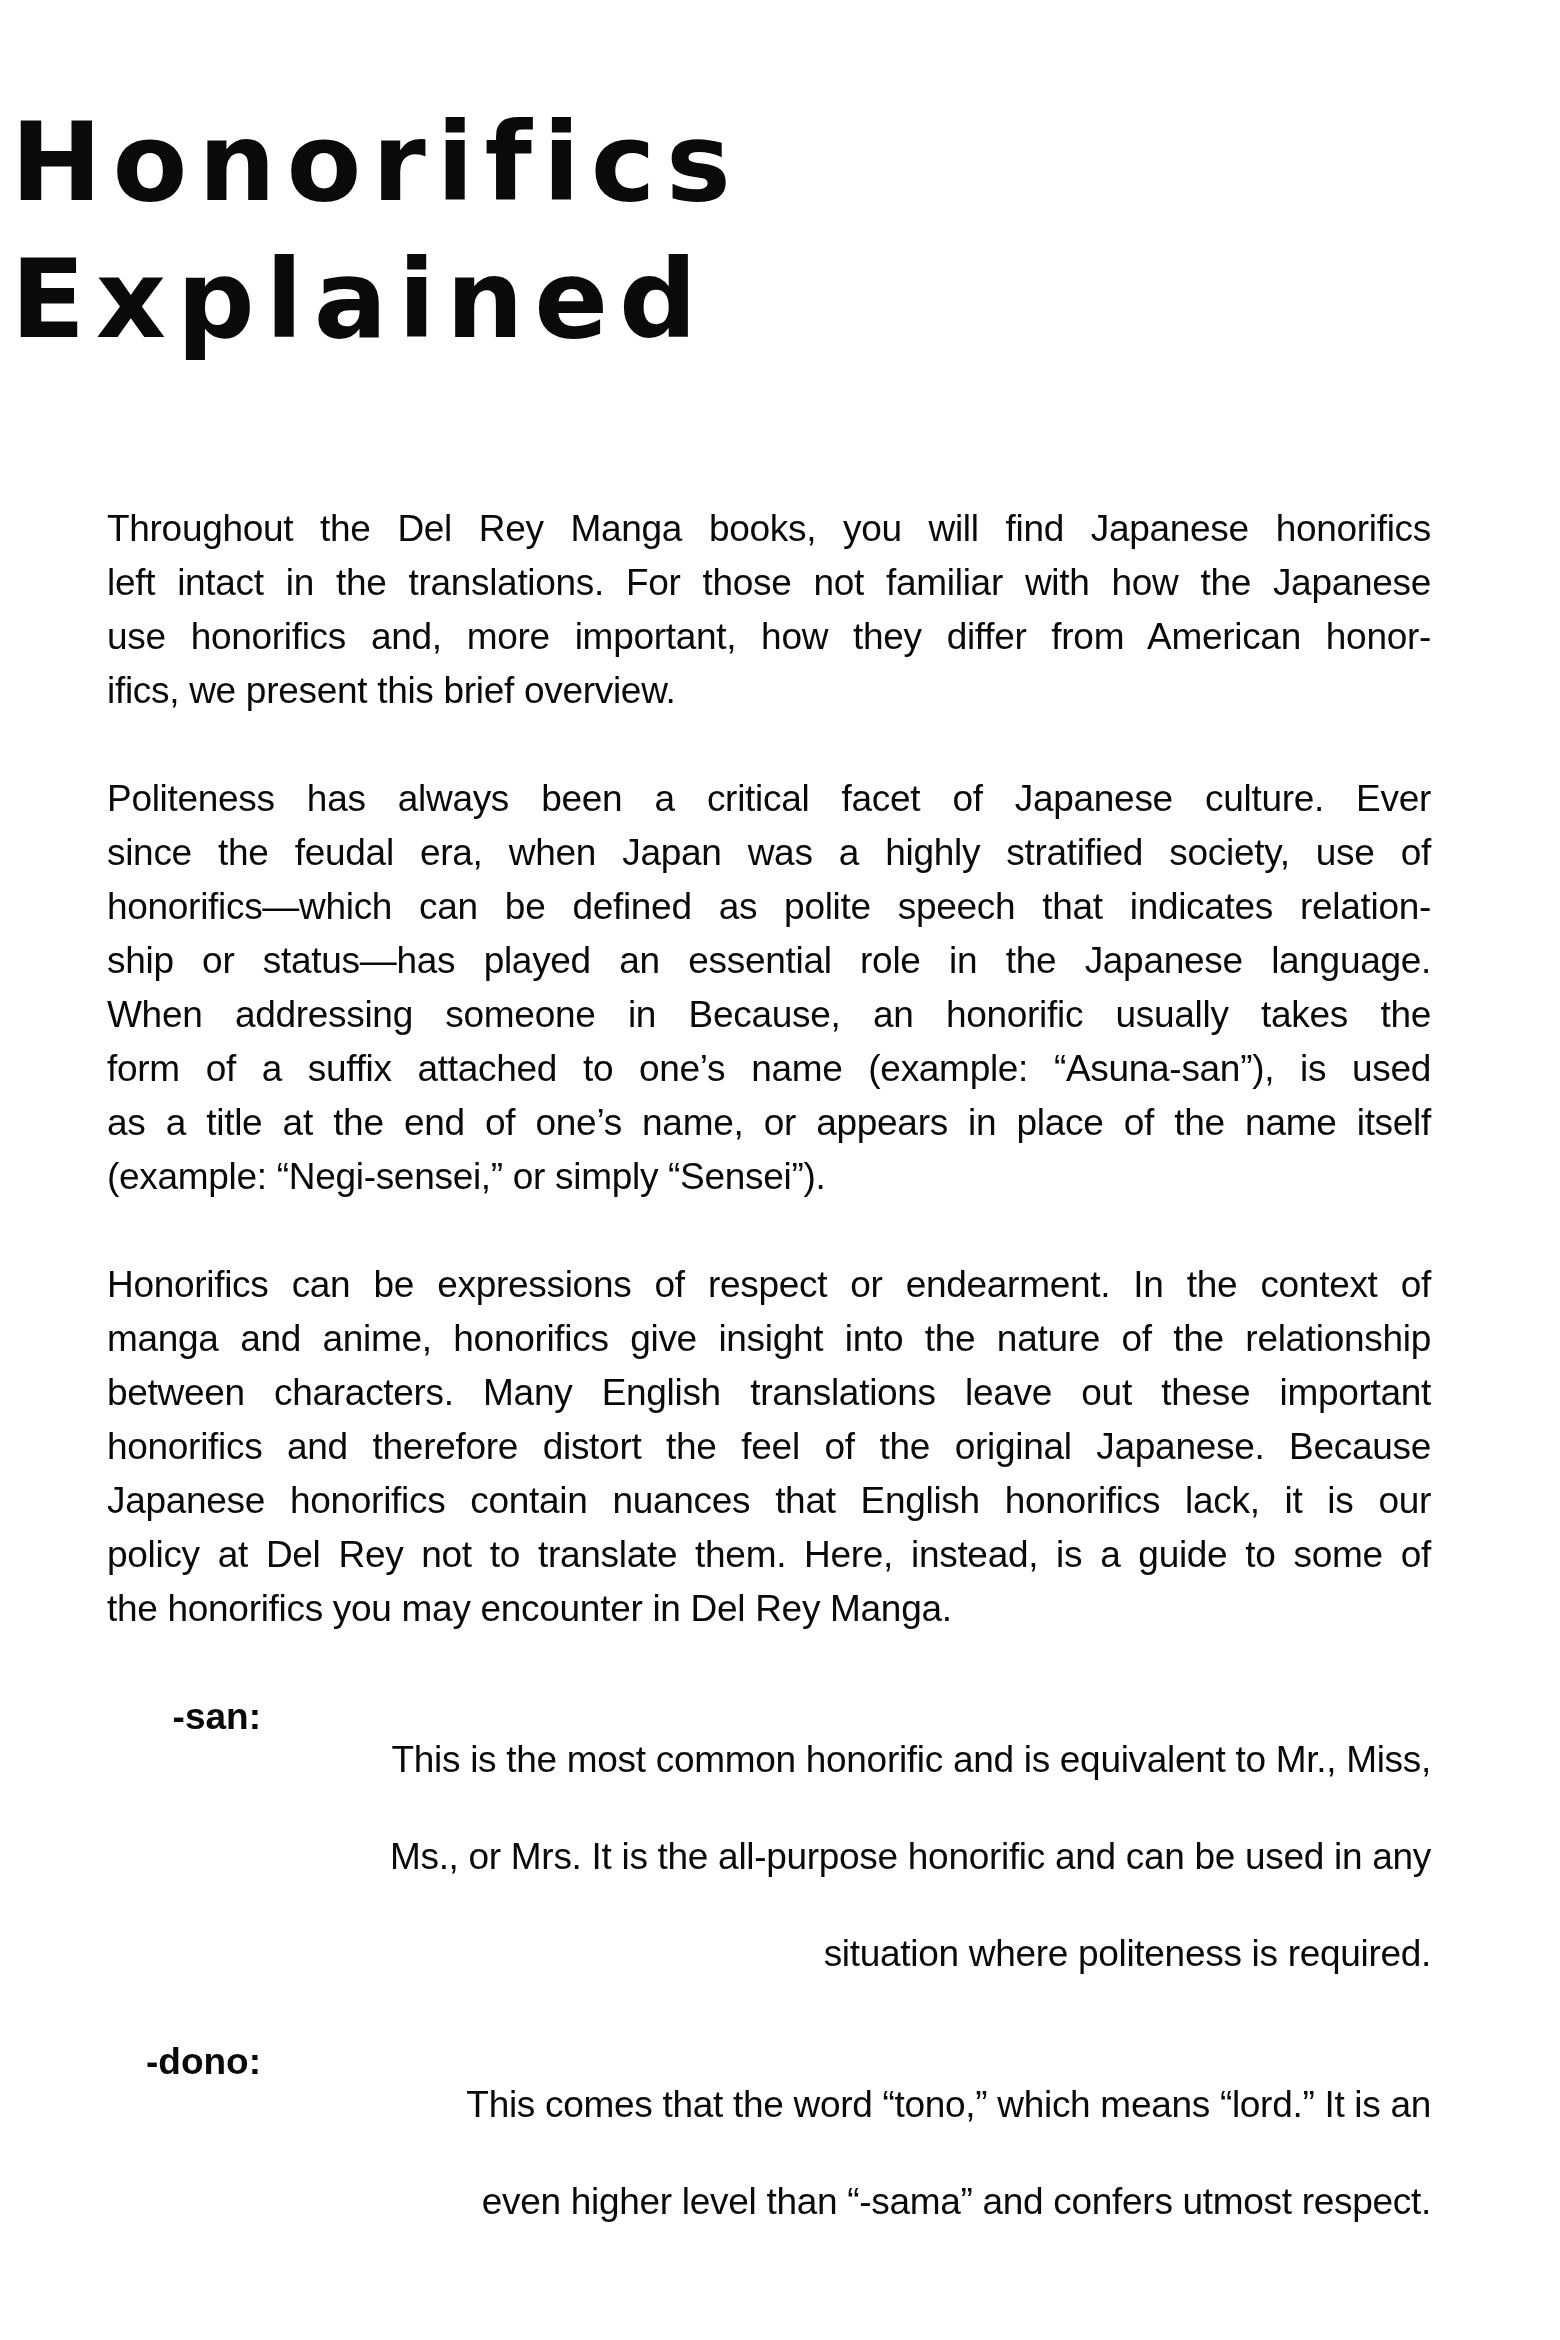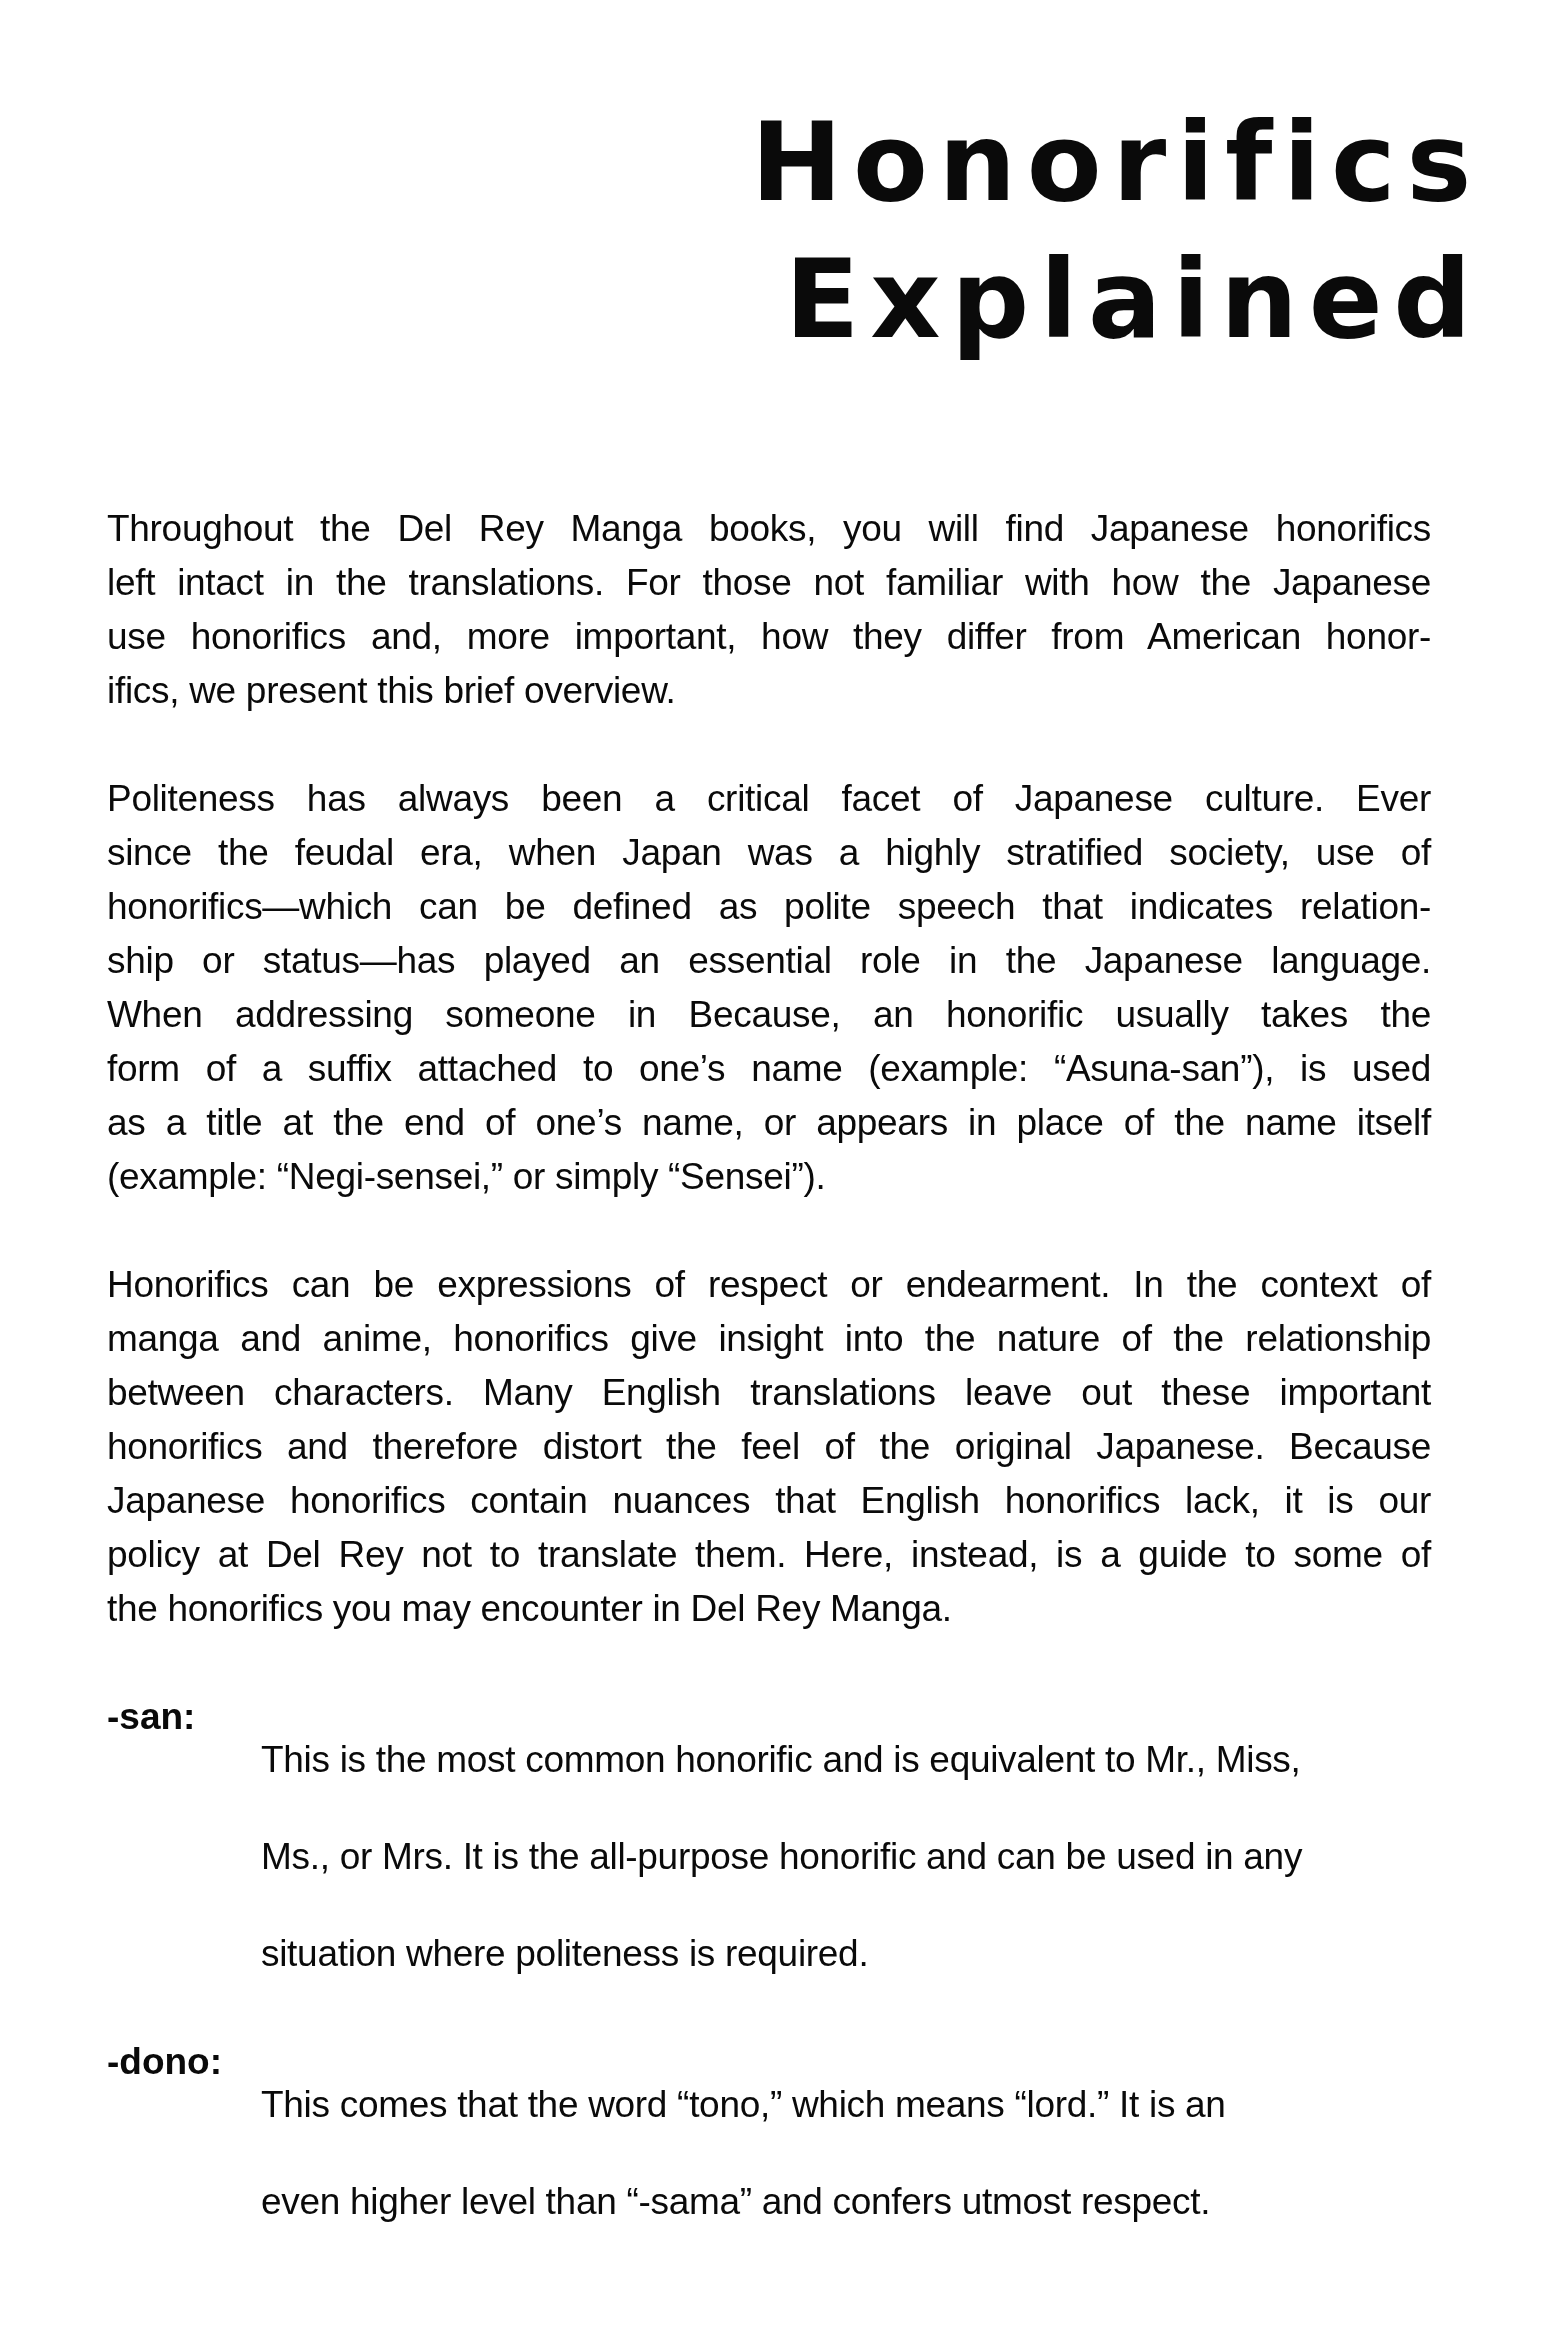--- a/index.html
+++ b/index.html
@@ -19,21 +19,21 @@
       left: 0;
       top: 0;
       width: 1560px;
       height: 2341px;
     }
     .title {
       position: absolute;
       left: 0;
       top: 94px;
       width: 1482px;
-      text-align: right;
+      text-align: left;
       font-family: "DejaVu Sans", sans-serif;
       font-weight: bold;
       font-size: 109px;
       line-height: 137px;
       letter-spacing: 10.7px;
       margin: 0;
       padding-left: 10.7px;
       box-sizing: border-box;
     }
     .body-text {
@@ -57,20 +57,21 @@
       text-align: justify;
       text-align-last: justify;
       white-space: nowrap;
     }
     .para .line.last {
       text-align-last: left;
     }
     .def-list {
       margin: 0;
       padding: 0;
+      text-align: right;
     }
     .def-item {
       display: flex;
       align-items: flex-start;
       margin: 0 0 54px 0;
     }
     .def-term {
       flex: 0 0 154px;
       width: 154px;
       font-family: "Liberation Sans", sans-serif;

